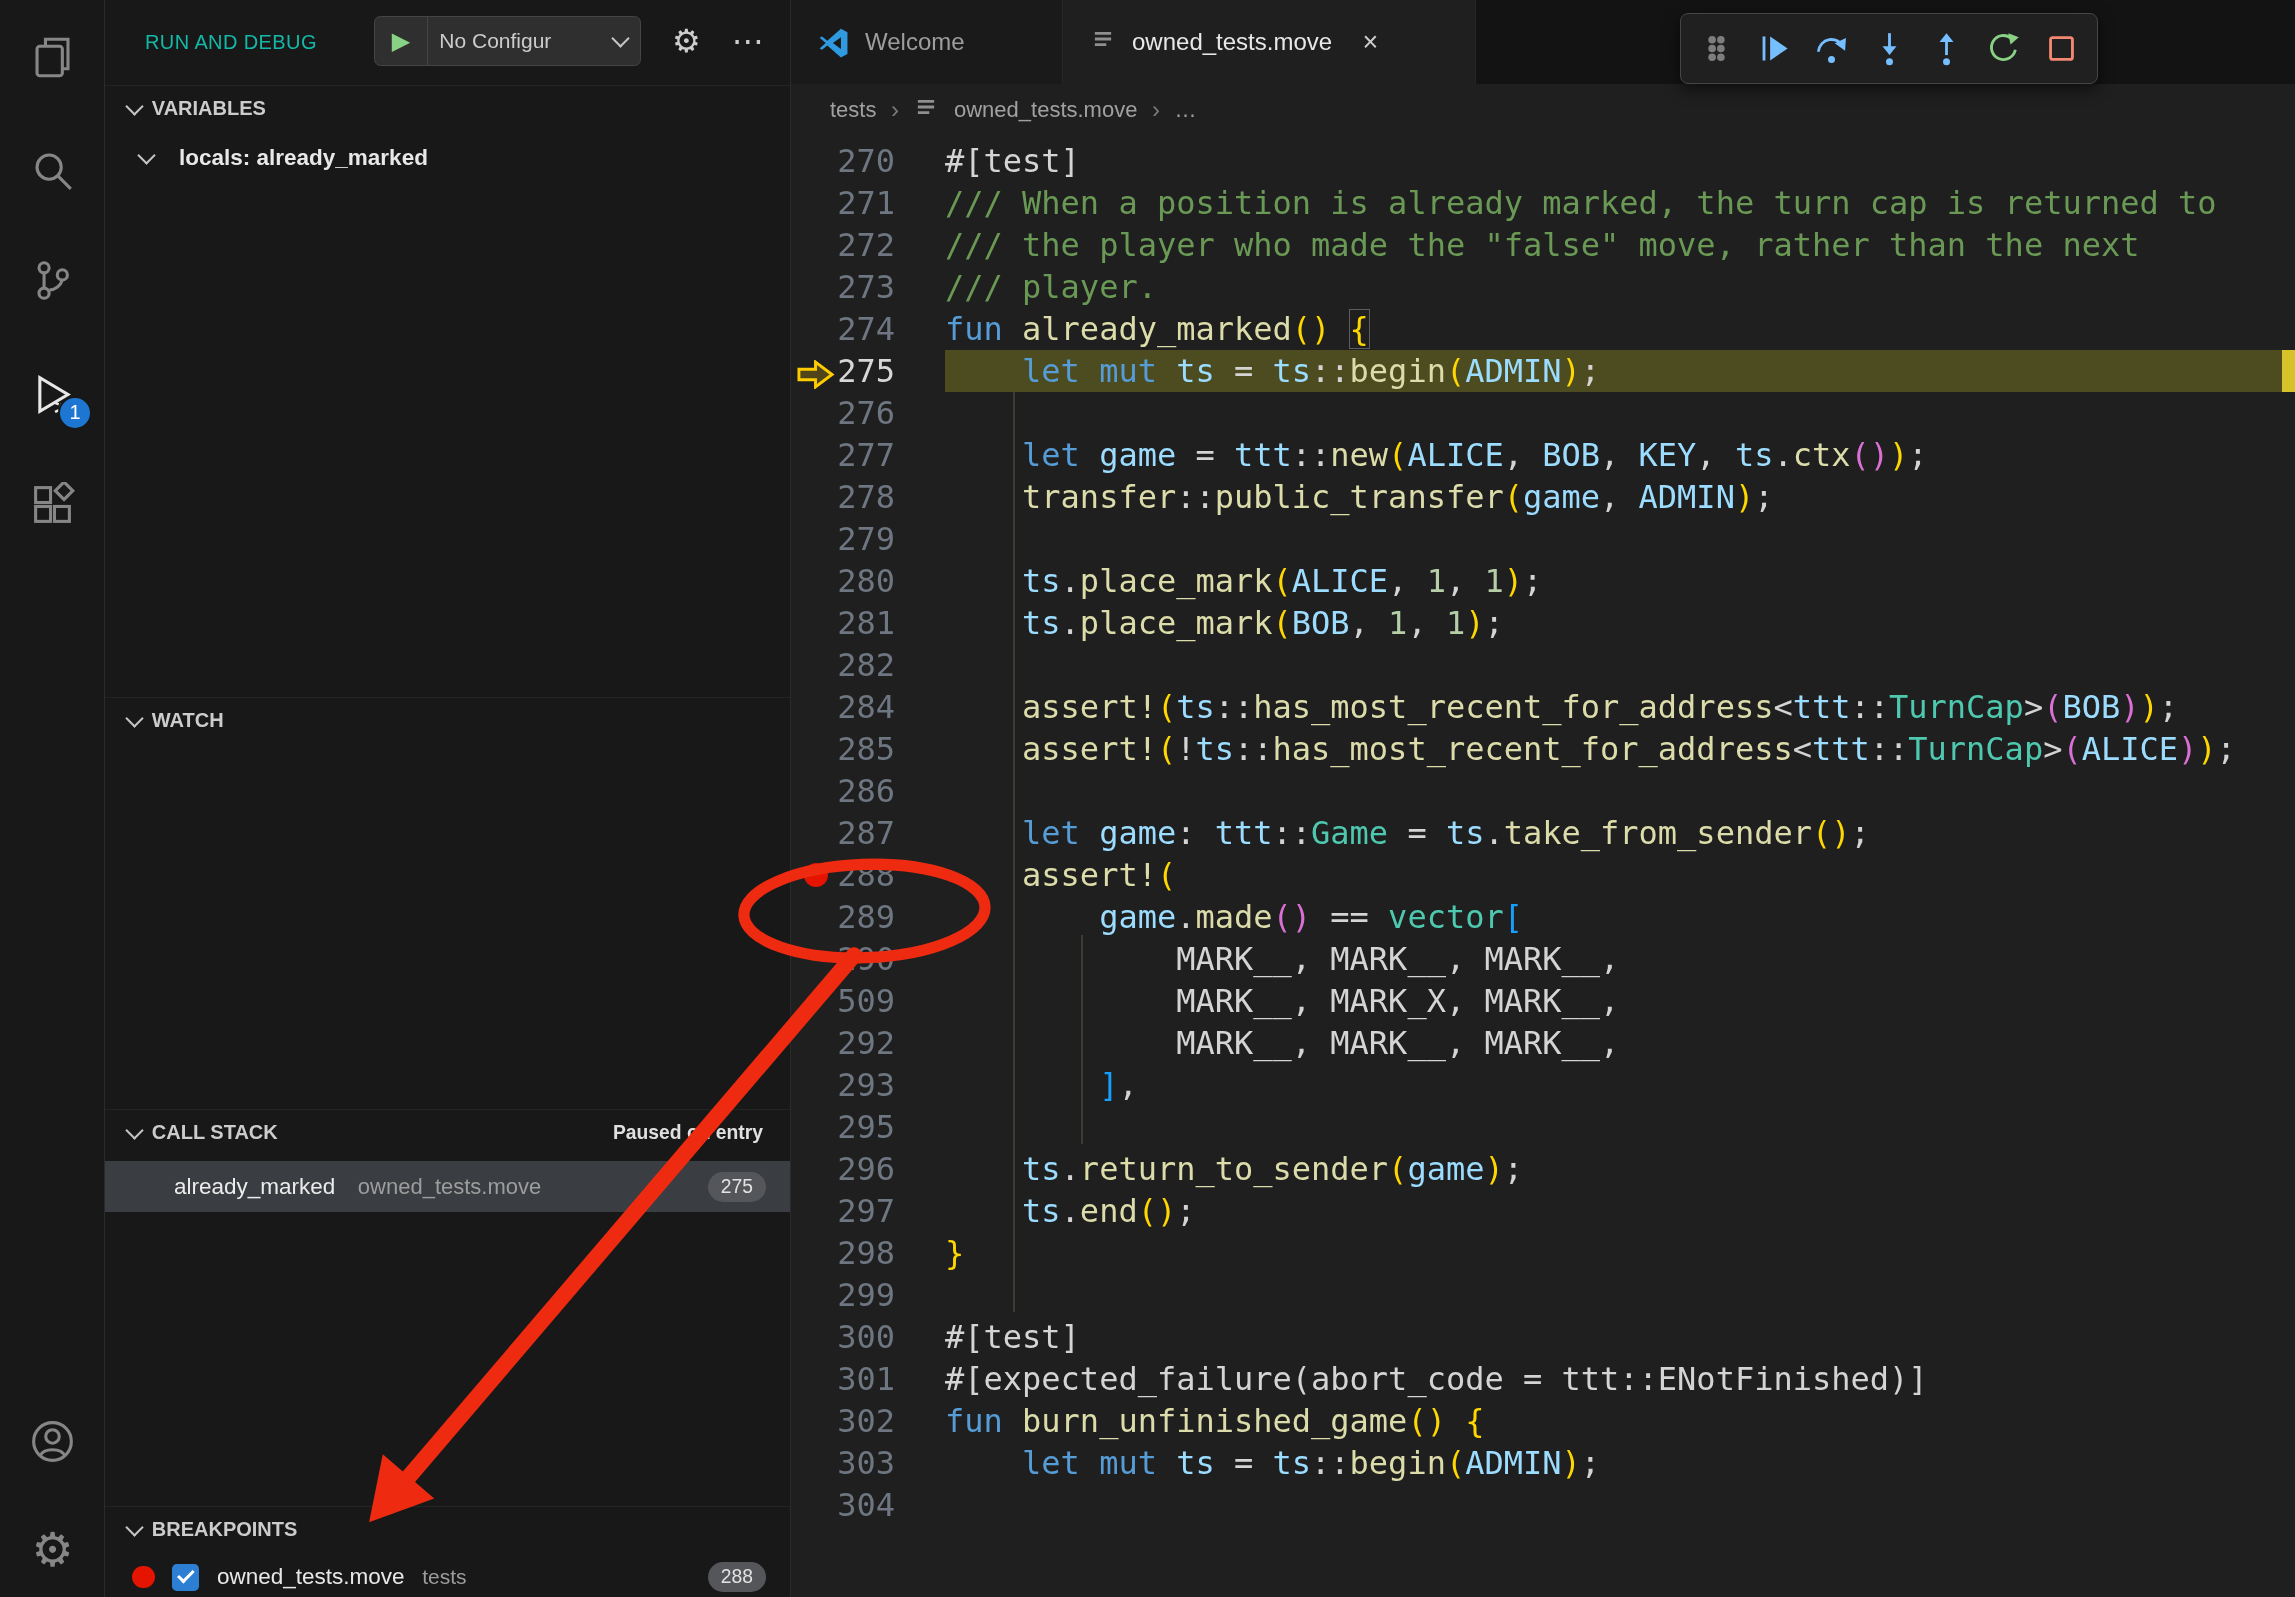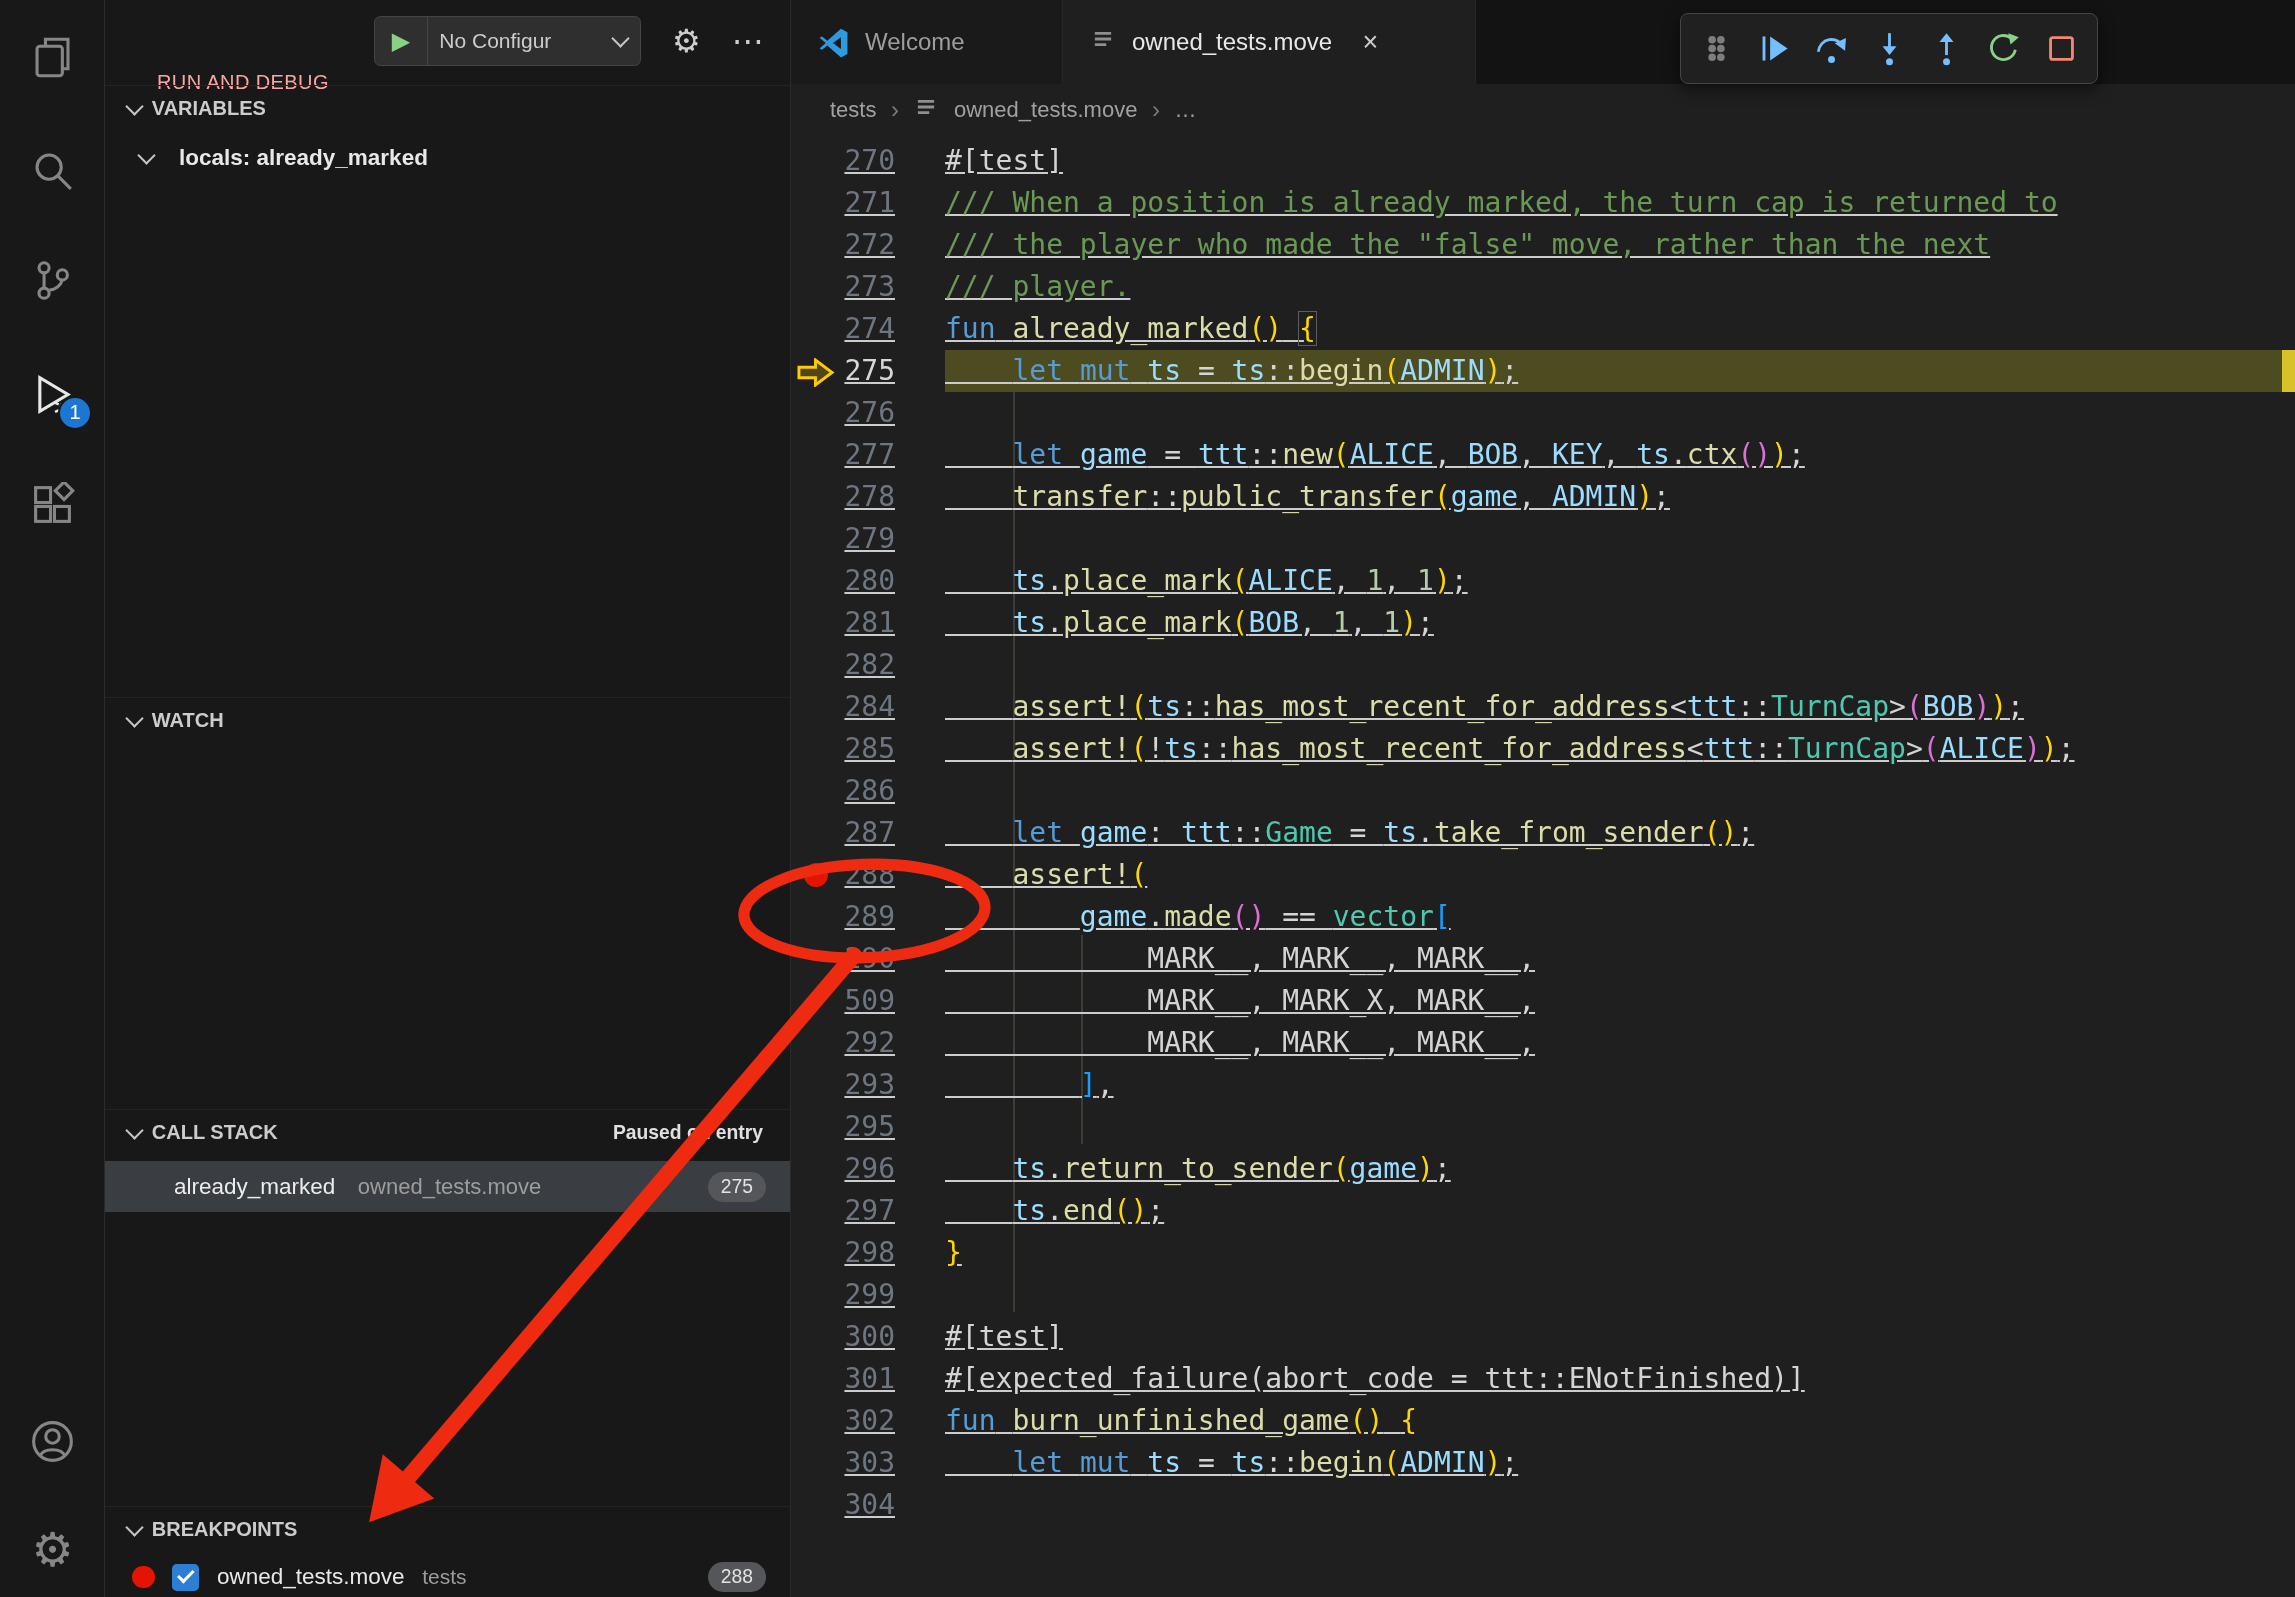--- a/index.html
+++ b/index.html
@@ -17,21 +17,21 @@
   .ab-gear { font-size:47px; line-height:1; color:#868686; }
   .ab-badge { position:absolute; right:13px; bottom:6.4px; min-width:34px; height:34px;
               border-radius:17.7px; background:var(--accent); color:#fff; font-size:20px;
               display:flex; align-items:center; justify-content:center;
               border:2.4px solid var(--shell-bg); }
 
   
   .sidebar { position:absolute; left:105px; top:0; bottom:0; width:686px;
              background:var(--shell-bg); border-right:0.8px solid #2b2b2b; z-index:4; }
   .sb-header { position:absolute; top:0; left:0; right:0; height:84px; }
-  .sb-title { position:absolute; left:52px; top:31px; font-size:20px; letter-spacing:0.4px; color:#fca5a5;margin-top:40px; }
+  .sb-title { position:absolute; left:40px; top:31px; font-size:20px; letter-spacing:0.4px; color:#14b8a6; }
   .sb-controls { position:absolute; left:269px; top:16px; height:50px; display:flex; align-items:center; gap:31px; }
   .cfg-group { display:flex; align-items:center; height:50px; width:267px; background:#2f2f2f;
                border:0.8px solid #454545; border-radius:6.4px; overflow:hidden; }
   .cfg-play { width:53px; height:100%; display:flex; align-items:center; justify-content:center;
               color:var(--icon-green); font-size:24px; border-right:0.8px solid #454545; }
   .cfg-label { flex:1; padding:0 4.8px 0 11.3px; font-size:21px; color:#cccccc; white-space:nowrap;
                overflow:hidden; }
   .chev { width:13px; height:13px; border-right:2.4px solid #c5c5c5; border-bottom:2.4px solid #c5c5c5;
           transform:rotate(45deg); flex:0 0 auto; margin-right:13px; margin-top:-4.8px; }
   .sb-gear { font-size:32px; color:#cccccc; }
@@ -88,22 +88,22 @@
   .dt-green svg .fillme { fill:var(--icon-green); stroke:none; }
   .dt-red svg { stroke:var(--icon-red); }
 
   .breadcrumb { position:absolute; top:84px; left:0; right:0; height:51px; background:var(--editor-bg);
                 display:flex; align-items:center; gap:14.5px; padding-left:39px; font-size:22px;
                 color:#a0a0a0; }
   .bc-sep { font-size:24px; color:#7a7a7a; }
 
   
   .code { position:absolute; top:134px; left:0; right:0; bottom:0; background:var(--editor-bg);
-          padding-top:6.4px; font-family:"DejaVu Sans Mono", monospace; font-size:28px;
-          line-height:42px; overflow:hidden;text-decoration:underline; }
+          padding-top:6.4px; font-family:"DejaVu Sans Mono", monospace; font-size:32px;
+          line-height:42px; overflow:hidden; }
   .indent-guide { position:absolute; width:1.6px; background:#3d3d35; z-index:1; }
   .ruler-marker { position:absolute; right:0; width:13px; height:42px; background:var(--ruler-yellow); z-index:3; }
   .code-row { position:relative; z-index:2; display:flex; height:42px; white-space:pre; }
   .gutter-cell { flex:0 0 154px; width:154px; position:relative; display:flex;
                  justify-content:flex-end; padding-right:50px; }
   .ln { color:#6e7681; }
   .code-row.hl .ln { color:#d7d7d7; }
   .code-text { flex:1; }
   .code-row.hl .code-text { background:var(--hl-line); }
   .bp-dot { position:absolute; left:13px; top:8.8px; width:24px; height:24px; border-radius:50%;

